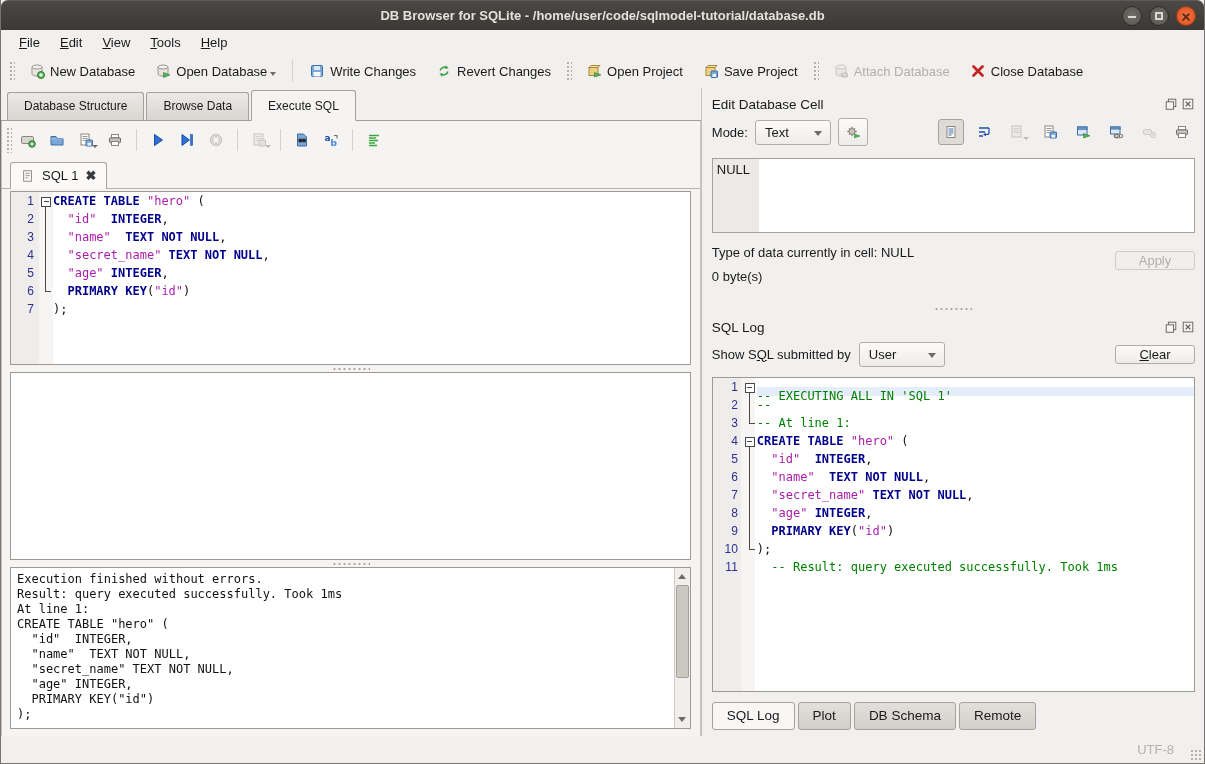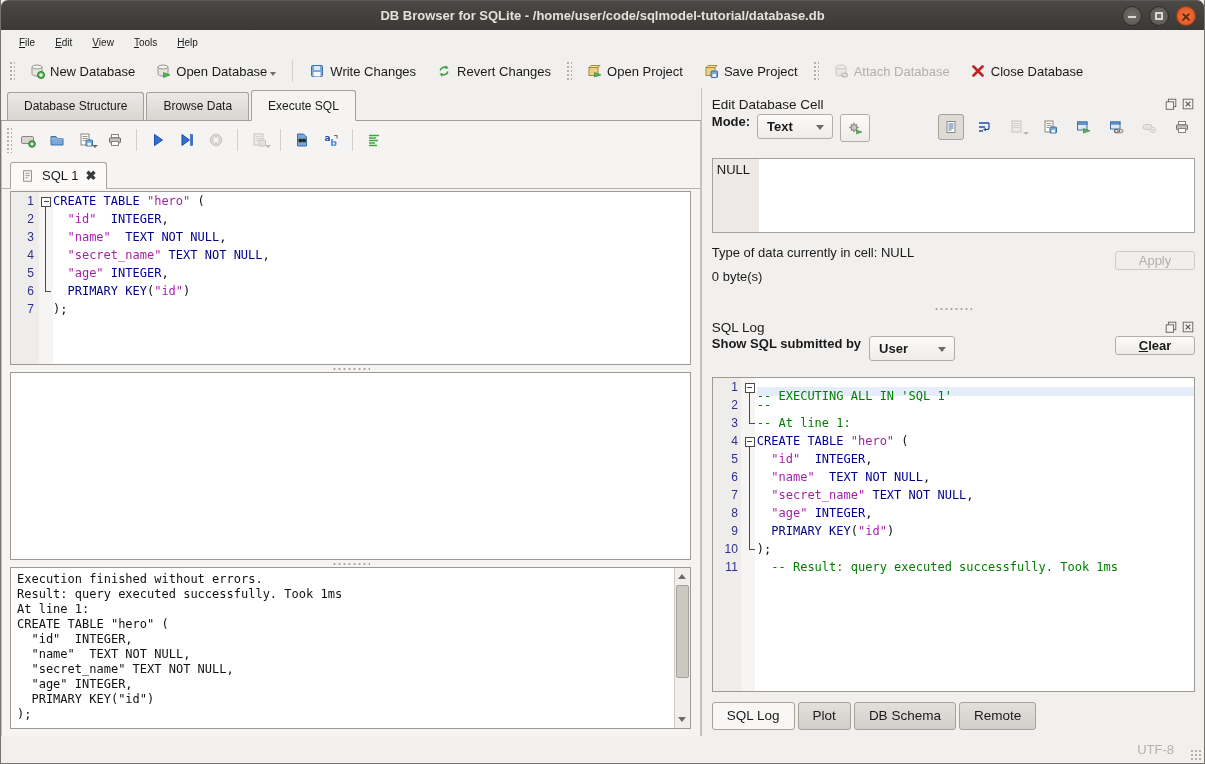--- a/index.html
+++ b/index.html
@@ -12,21 +12,21 @@
   #titlebar .controls { position:absolute; right:8px; top:5px; display:flex; gap:7px; }
   .wbtn { width:20px; height:20px; border-radius:50%; background:radial-gradient(#716f68,#55534d); border:1px solid #2e2c29; position:relative; }
   .wbtn.close { background:radial-gradient(#f07c4e,#dd4814); border:1px solid #9c３c14; border-color:#9c3c14; }
   .wbtn .g-min { position:absolute; left:5px; top:9px; width:8px; height:2px; background:#d9d6d0; }
   .wbtn .g-max { position:absolute; left:5px; top:5px; width:8px; height:8px; border:2px solid #d9d6d0; }
   .wbtn .g-x1,.wbtn .g-x2 { position:absolute; left:4px; top:8.5px; width:10px; height:2.4px; background:#6b2810; border-radius:1px; }
   .wbtn .g-x1 { transform:rotate(45deg);} .wbtn .g-x2 { transform:rotate(-45deg);}
 
   
   #menubar { height:24px; display:flex; align-items:center; padding-left:8px; background:#f2f0ee; flex:none; }
-  .menu-item { padding:3px 10px; font-size:10px; }
+  .menu-item { padding:3px 10px; font-size:13px; }
   .menu-item u { text-decoration:underline; }
 
   
   #toolbar { height:34px; display:flex; align-items:center; padding:0 4px; gap:2px; flex:none; }
   .grip { width:7px; height:22px; margin:0 3px; background-image:radial-gradient(circle,#b5b1ab 1px,transparent 1.3px); background-size:4px 4px; background-position:1px 1px; }
   .tbtn { display:flex; align-items:center; gap:5px; padding:4px 9px; border-radius:3px; white-space:nowrap; }
   .tbtn.disabled { color:#b3afa9; }
   .tbtn svg { flex:none; }
   .tsep { width:1px; height:22px; background:#d4d0cb; margin:0 5px; }
   .mini-caret { width:0; height:0; border-left:3.5px solid transparent; border-right:3.5px solid transparent; border-top:4px solid #6e6a64; margin-left:-2px; align-self:flex-end; margin-bottom:3px; }
@@ -59,21 +59,21 @@
   #editor-box { height:174px; margin:2px 9px 0 8px; }
   .cl { display:flex; height:18px; line-height:18px; }
   .ln { width:28px; text-align:right; padding-right:5px; color:#2e2e8f; font-size:12px; flex:none; }
   .fold { width:14px; flex:none; position:relative; }
   .fold-start::before { content:""; position:absolute; left:2px; top:4.5px; width:8px; height:8px; border:1px solid #4a4a4a; background:#fff; }
   .fold-start::after { content:""; position:absolute; left:4.5px; top:8.5px; width:5px; border-top:1px solid #4a4a4a; }
   .fold-start { background:linear-gradient(#4a4a4a,#4a4a4a) no-repeat 6px 14px/1px 4px; }
   .fold-mid { background:linear-gradient(#4a4a4a,#4a4a4a) no-repeat 6px 0/1px 100%; }
   .fold-end { background:linear-gradient(#4a4a4a,#4a4a4a) no-repeat 6px 0/1px 10px, linear-gradient(#4a4a4a,#4a4a4a) no-repeat 6px 9px/6px 1px; }
   .ct { flex:1; white-space:pre; font-family:"DejaVu Sans Mono",monospace; font-size:12px; color:#111; }
-  .kw { color:#00008b; font-weight:normal; }
+  .kw { color:#00008b; font-weight:bold; }
   .id { color:#aa1eaa; }
   .cm { color:#008000; }
   .pl { color:#111; }
   .cl.hl .ct { background:#e4edf9;margin-top:9px; }
 
   .hsplit { height:7px; display:flex; align-items:center; justify-content:center; }
   .dots-h { width:38px; height:4px; background-image:radial-gradient(circle,#aaa69f 1px,transparent 1.2px); background-size:5px 4px; }
   .vgrip { width:6px; height:26px; margin-left:2px; background-image:radial-gradient(circle,#b5b1ab 1px,transparent 1.3px); background-size:4px 4px; }
 
   #results-grid { height:188px; margin:0 9px 0 8px; background:#fff; border:1px solid #9d9994; }
@@ -84,21 +84,21 @@
   .vscroll .arr.up { top:1px; } .vscroll .arr.down { bottom:1px; }
   .tri-up { width:0;height:0;border-left:4px solid transparent;border-right:4px solid transparent;border-bottom:5px solid #6e6a64; }
   .tri-down { width:0;height:0;border-left:4px solid transparent;border-right:4px solid transparent;border-top:5px solid #6e6a64; }
   .vscroll .thumb { position:absolute; left:1px; right:1px; top:17px; height:58%; background:#cbc7c1; border:1px solid #a5a19b; border-radius:2px; }
 
   
   #dock { width:504px; display:flex; flex-direction:column; padding:0 9px 0 10px; border-left:1px solid #c6c2bd; min-height:0; }
   .dock-header { height:26px; display:flex; align-items:center; padding-top:6px; }
   .dock-header .dtitle { flex:1; font-size:13.5px; }
   .dock-header svg { margin-left:3px; }
-  .row { display:flex; align-items:flex-start;font-weight:bold; }
+  .row { display:flex; align-items:center; }
   #mode-row { height:36px; gap:7px; }
   #mode-row .spacer { flex:1; }
   .select { position:relative; border:1px solid #b3ada7; border-radius:3px; background:linear-gradient(#fcfbfa,#eeece9); padding:4px 24px 4px 9px; min-width:76px; }
   .select::after { content:""; position:absolute; right:8px; top:10px; width:0; height:0; border-left:4px solid transparent; border-right:4px solid transparent; border-top:5px solid #6e6a64; }
   .pushbtn { border:1px solid #b3ada7; border-radius:3px; background:linear-gradient(#fcfbfa,#eeece9); padding:1px 20px; text-align:center; }
   .pushbtn.disabled { background:#f1efed; border-color:#d0ccc7; color:#b3afa9; }
   .squarebtn { width:30px; height:28px; border:1px solid #b3ada7; border-radius:3px; background:linear-gradient(#fcfbfa,#eeece9); display:flex; align-items:center; justify-content:center; }
 
   #cell-box { height:75px; margin-top:8px; background:#fff; border:1px solid #a5a19b; display:flex; }
   #cell-box .cell-margin { width:46px; background:#ecegen; background:#ece9e6; padding:3px 0 0 4px; font-size:13px; }

